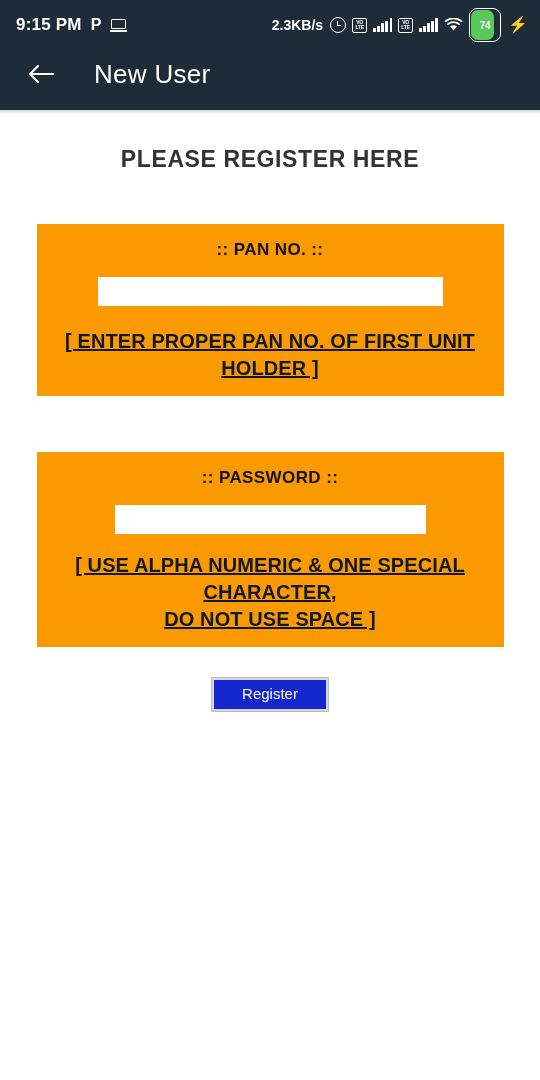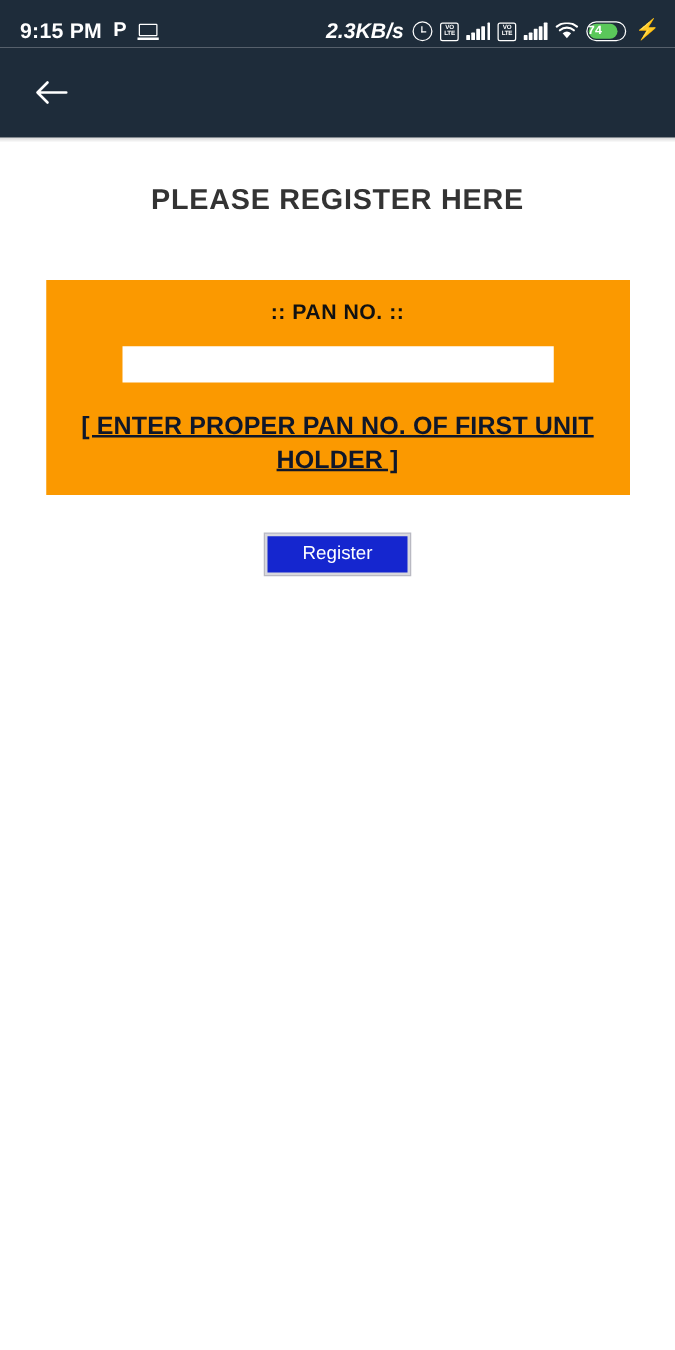--- a/index.html
+++ b/index.html
@@ -40,25 +40,24 @@
     letter-spacing: 0.2px;
     color: #ffffff;
   }
   .status-right {
     margin-left: auto;
     display: flex;
     align-items: center;
     gap: 6px;
   }
   .net-speed {
-    font-size: 17px;
+    font-size: 14px;
     font-weight: bold;
     color: #ffffff;
     margin-right: 1px;
-    font-style: italic;
   }
 
   .icon-p {
     font-size: 16px;
     font-weight: bold;
     line-height: 1;
     color: #ffffff;
   }
   .icon-laptop {
     width: 17px;
@@ -131,29 +130,28 @@
   .icon-signal i { width: 2.6px; background: #ffffff; display: block; border-radius: 0.5px; }
   .icon-signal i:nth-child(1) { height: 4px; }
   .icon-signal i:nth-child(2) { height: 6.5px; }
   .icon-signal i:nth-child(3) { height: 9px; }
   .icon-signal i:nth-child(4) { height: 11.5px; }
   .icon-signal i:nth-child(5) { height: 14px; }
 
   .icon-wifi { width: 19px; height: 14px; }
 
   .icon-battery {
-    width: 32px; height: 16px;
+    width: 32px; height: 34px;
     border: 1.6px solid #ffffff;
     border-radius: 8px;
     position: relative;
     display: flex;
     align-items: center;
-    justify-content: flex-start;
+    justify-content: center;
     overflow: hidden;
-    font-family: Liberation Mono, monospace;
   }
   .icon-battery .fill {
     position: absolute;
     left: 1px; top: 1px; bottom: 1px;
     width: 76%;
     background: #5ac85a;
     border-radius: 7px;
   }
   .icon-battery .lvl {
     position: relative;
@@ -324,32 +322,41 @@
       <span class="icon-bolt">⚡</span>
     </div>
   </div>
 
   <div class="app-bar">
     <div class="back-btn">
       <svg width="28" height="22" viewBox="0 0 28 22">
         <path d="M26 11 H3 M11 3 L3 11 L11 19" stroke="#ffffff" stroke-width="2.1" fill="none" stroke-linecap="round" stroke-linejoin="round"></path>
       </svg>
     </div>
+    <div class="app-title">New User</div>
   </div>
   <div class="app-bar-shadow"></div>
 
   <div class="content">
 
     <div class="page-heading">PLEASE REGISTER HERE</div>
 
     <div class="panel panel-pan">
       <div class="panel-label">:: PAN NO. ::</div>
       <input class="field field-pan" type="text" value="" style="">
       <div class="panel-hint">[ ENTER PROPER PAN NO. OF FIRST UNIT HOLDER ]</div>
     </div>
 
+    <div class="panel panel-pwd">
+      <div class="panel-label">:: PASSWORD ::</div>
+      <input class="field field-pwd" type="text" value="" style="">
+      <div class="panel-hint">
+        <span>[ USE ALPHA NUMERIC &amp; ONE SPECIAL CHARACTER,</span><br>
+        <span>DO NOT USE SPACE ]</span>
+      </div>
+    </div>
 
     <div class="register-wrap">
       <button class="register-btn">Register</button>
     </div>
 
   </div>
 </div>
 
 </body></html>

